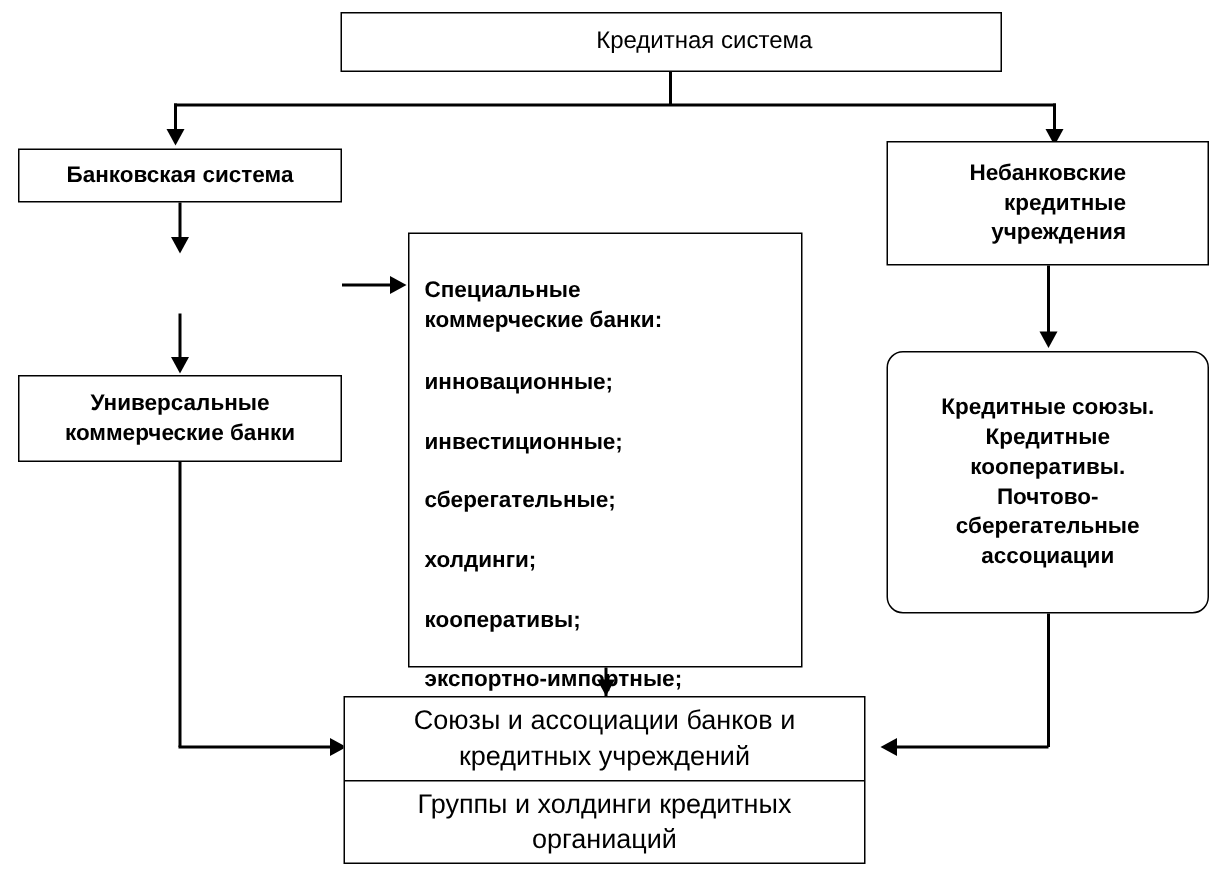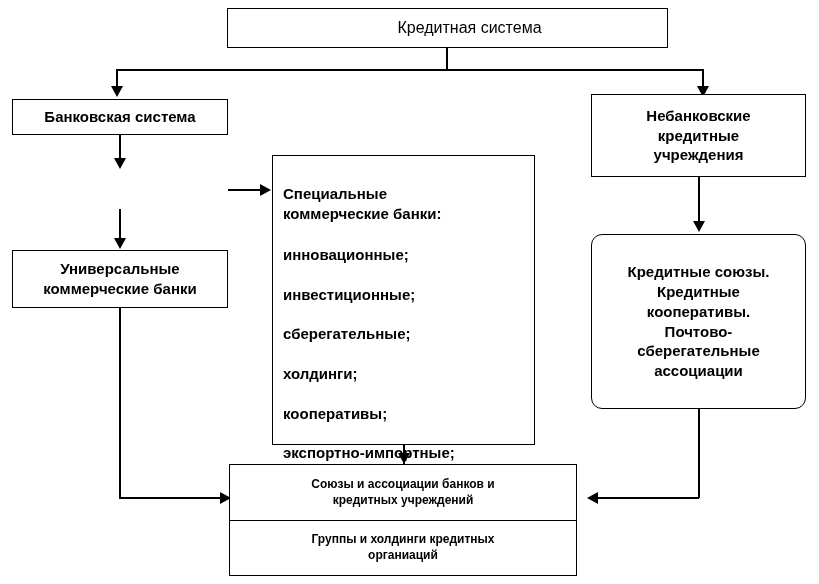--- a/index.html
+++ b/index.html
@@ -74,22 +74,22 @@
     box-sizing: border-box;
     border: 1px solid #000000;
     background: #ffffff;
   }
   .bottom-cell {
     box-sizing: border-box;
     display: flex;
     align-items: center;
     justify-content: center;
     text-align: center;
-    font-weight: bold;
-    font-size: 12px;
+    font-weight: normal;
+    font-size: 18px;
     line-height: 1.3;
     color: #000000;
     white-space: pre-line;
   }
   .divider {
     height: 1px;
     background: #000000;
     width: 100%;
   }
 </style>
@@ -105,21 +105,21 @@
   <div class="line hline" style="left:116px; top:69px; width:588px;"></div>
 
   <div class="line vline" style="left:116px; top:69px; height:19px;"></div>
   <div class="arrow arrow-down" style="left:111px; top:86px;"></div>
 
   <div class="line vline" style="left:702px; top:69px; height:19px;"></div>
   <div class="arrow arrow-down" style="left:697px; top:86px;"></div>
 
   <div class="box" style="left:12px; top:99px; width:216px; height:36px;">Банковская система</div>
 
-  <div class="box" style="left:591px; top:94px; width:215px; height:83px;">Небанковские
+  <div class="box" style="left:591px; top:94px; width:215px; height:83px;text-align:right;">Небанковские
 кредитные
 учреждения</div>
 
   <div class="line vline" style="left:119px; top:135px; height:25px;"></div>
   <div class="arrow arrow-down" style="left:114px; top:158px;"></div>
 
 
   <div class="line vline" style="left:119px; top:209px; height:31px;"></div>
   <div class="arrow arrow-down" style="left:114px; top:238px;"></div>
 

